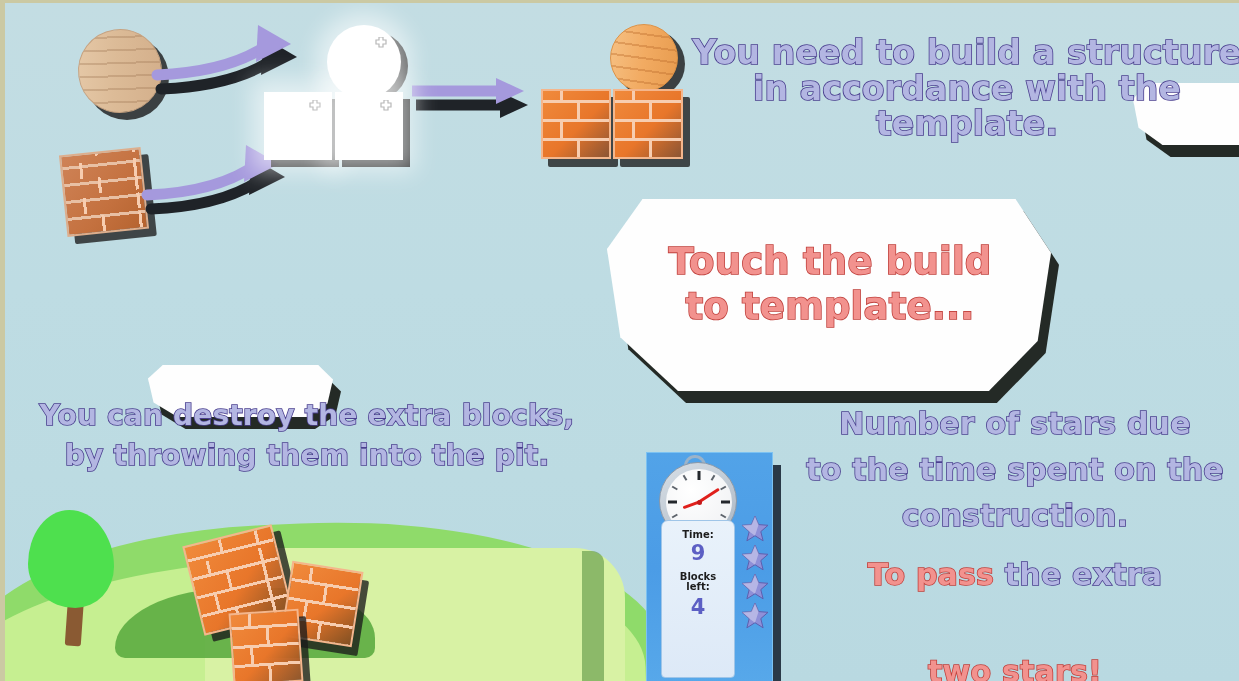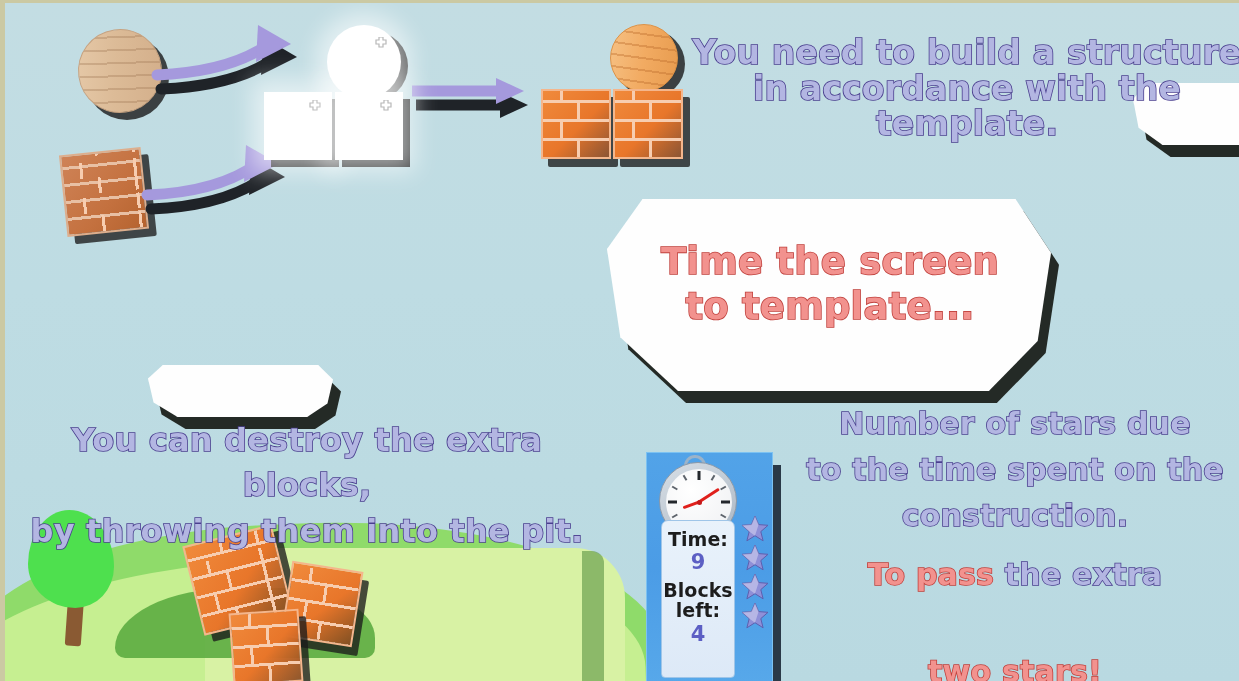--- a/index.html
+++ b/index.html
@@ -193,21 +193,21 @@
   .hand{position:absolute;left:50%;top:50%;height:3px;background:#e0201c;transform-origin:2px 50%;border-radius:2px;}
   .hand-pin{position:absolute;left:50%;top:50%;width:5px;height:5px;margin:-2.5px 0 0 -2.5px;border-radius:50%;background:#c4191a;}
 
   .hud-panel{
     position:absolute;left:14px;top:67px;width:74px;height:158px;
     background:linear-gradient(180deg,#e9f2fb 0%,#dde9f7 100%);
     border:1px solid #9fc5e8;border-radius:7px 7px 4px 4px;
   }
   .hud-label{
     font-family:"DejaVu Sans", sans-serif;
-    font-weight:bold;font-size:19px;color:#1d1d1d;text-align:center;line-height:1.02;
+    font-weight:bold;font-size:10px;color:#1d1d1d;text-align:center;line-height:1.02;
   }
   .hud-value{
     font-family:"DejaVu Sans", sans-serif;
     font-weight:bold;font-size:21px;color:#5c5fc4;text-align:center;line-height:1.05;
   }
   .stars-col{position:absolute;left:94px;top:62px;width:30px;}
   .star-ico{display:block;width:28px;height:27px;margin-bottom:2px;}
 </style>
 </head>
 <body>
@@ -316,23 +316,23 @@
 
   <div class="bubble" style="left:602px;top:196px;width:444px;height:192px;">
     <div class="shad"></div>
     <div class="fill"></div>
   </div>
 
   <div class="toon purple" style="left:686px;top:32px;width:552px;font-size:33px;">You need to build a structure
 in accordance with the
 template.</div>
 
-  <div class="toon red" style="left:630px;top:236px;width:390px;font-size:37px;line-height:1.22;"><span>Time the screen</span><br><span>to template...</span></div>
-
-  <div class="toon purple" style="left:6px;top:415px;width:592px;font-size:32px;line-height:1.42;">You can destroy the extra blocks,
+  <div class="toon red" style="left:630px;top:236px;width:390px;font-size:37px;line-height:1.22;"><span>Touch the build</span><br><span>to template...</span></div>
+
+  <div class="toon purple" style="left:6px;top:393px;width:592px;font-size:28px;line-height:1.42;">You can destroy the extra blocks,
 by throwing them into the pit.</div>
 
   <div class="toon purple" style="left:784px;top:398px;width:452px;font-size:30px;line-height:1.53;">Number of stars due
 to the time spent on the
 construction.</div>
 
   <div class="toon" style="left:782px;top:548px;width:456px;font-size:30px;line-height:1.62;"><span class="red">To pass</span><span class="purple"> the extra</span><br><br><span class="red">two stars!</span></div>
 
   <div id="hud-shadow"></div>
   <div id="hud">

